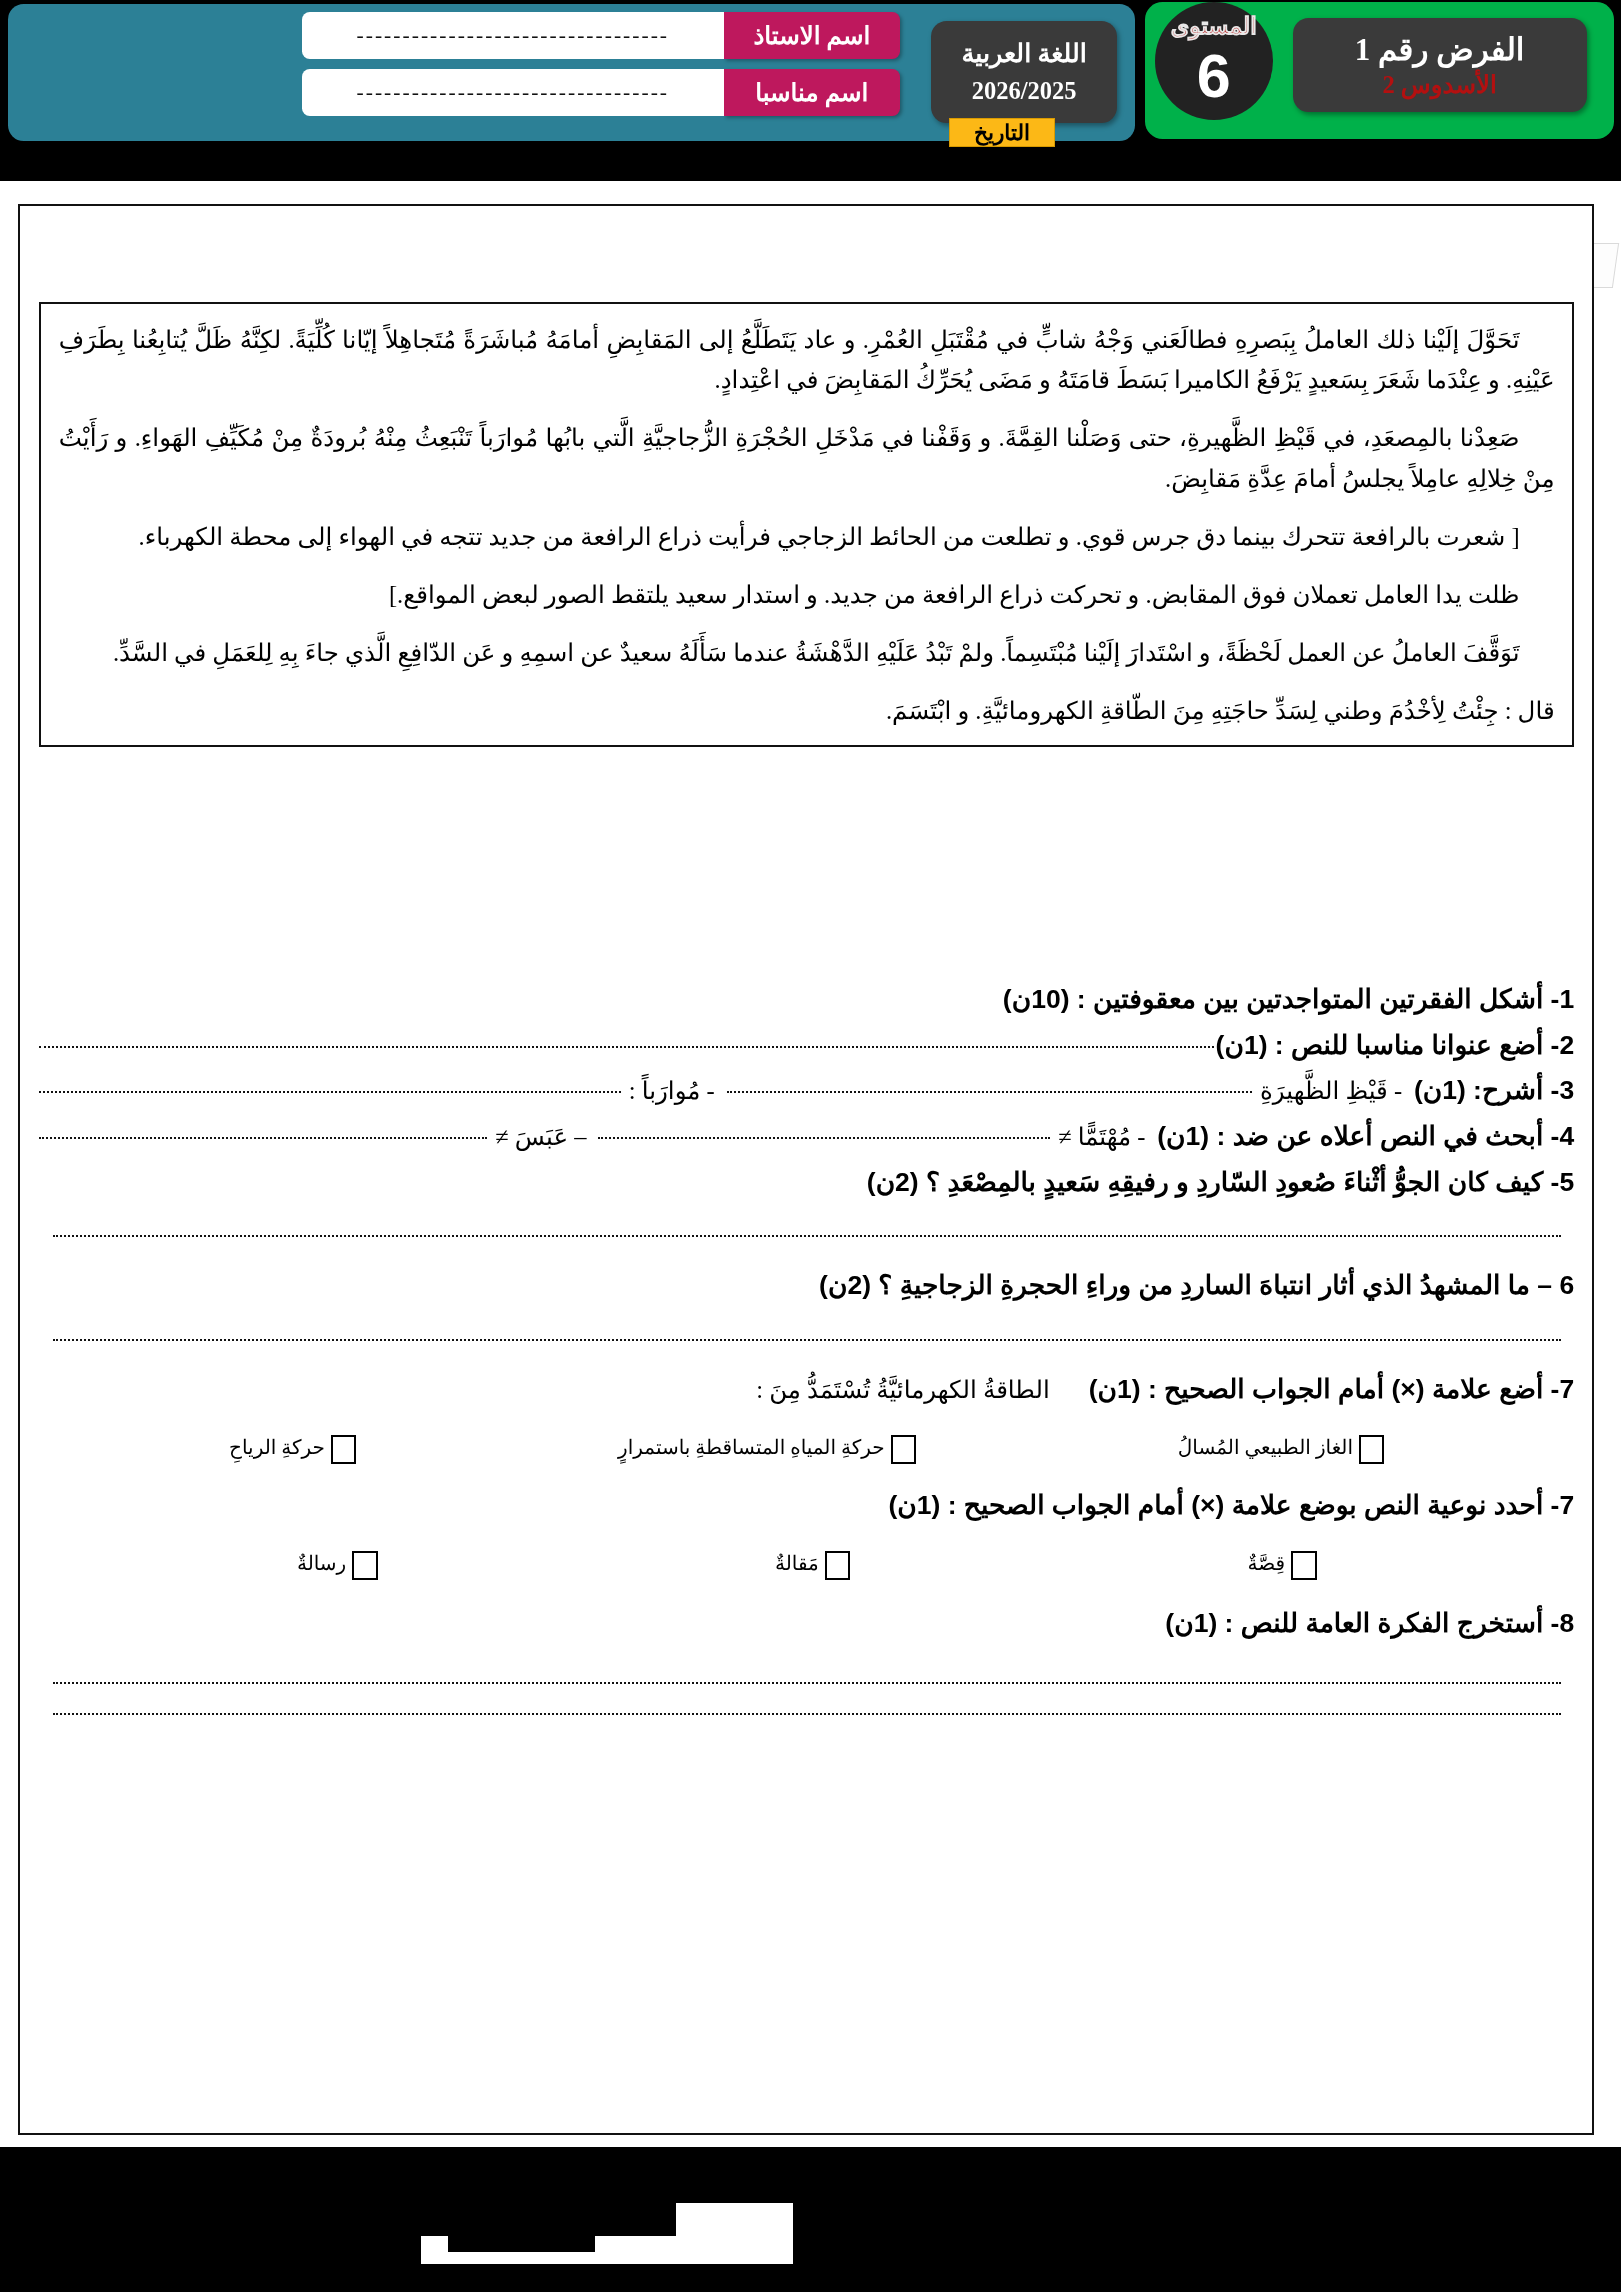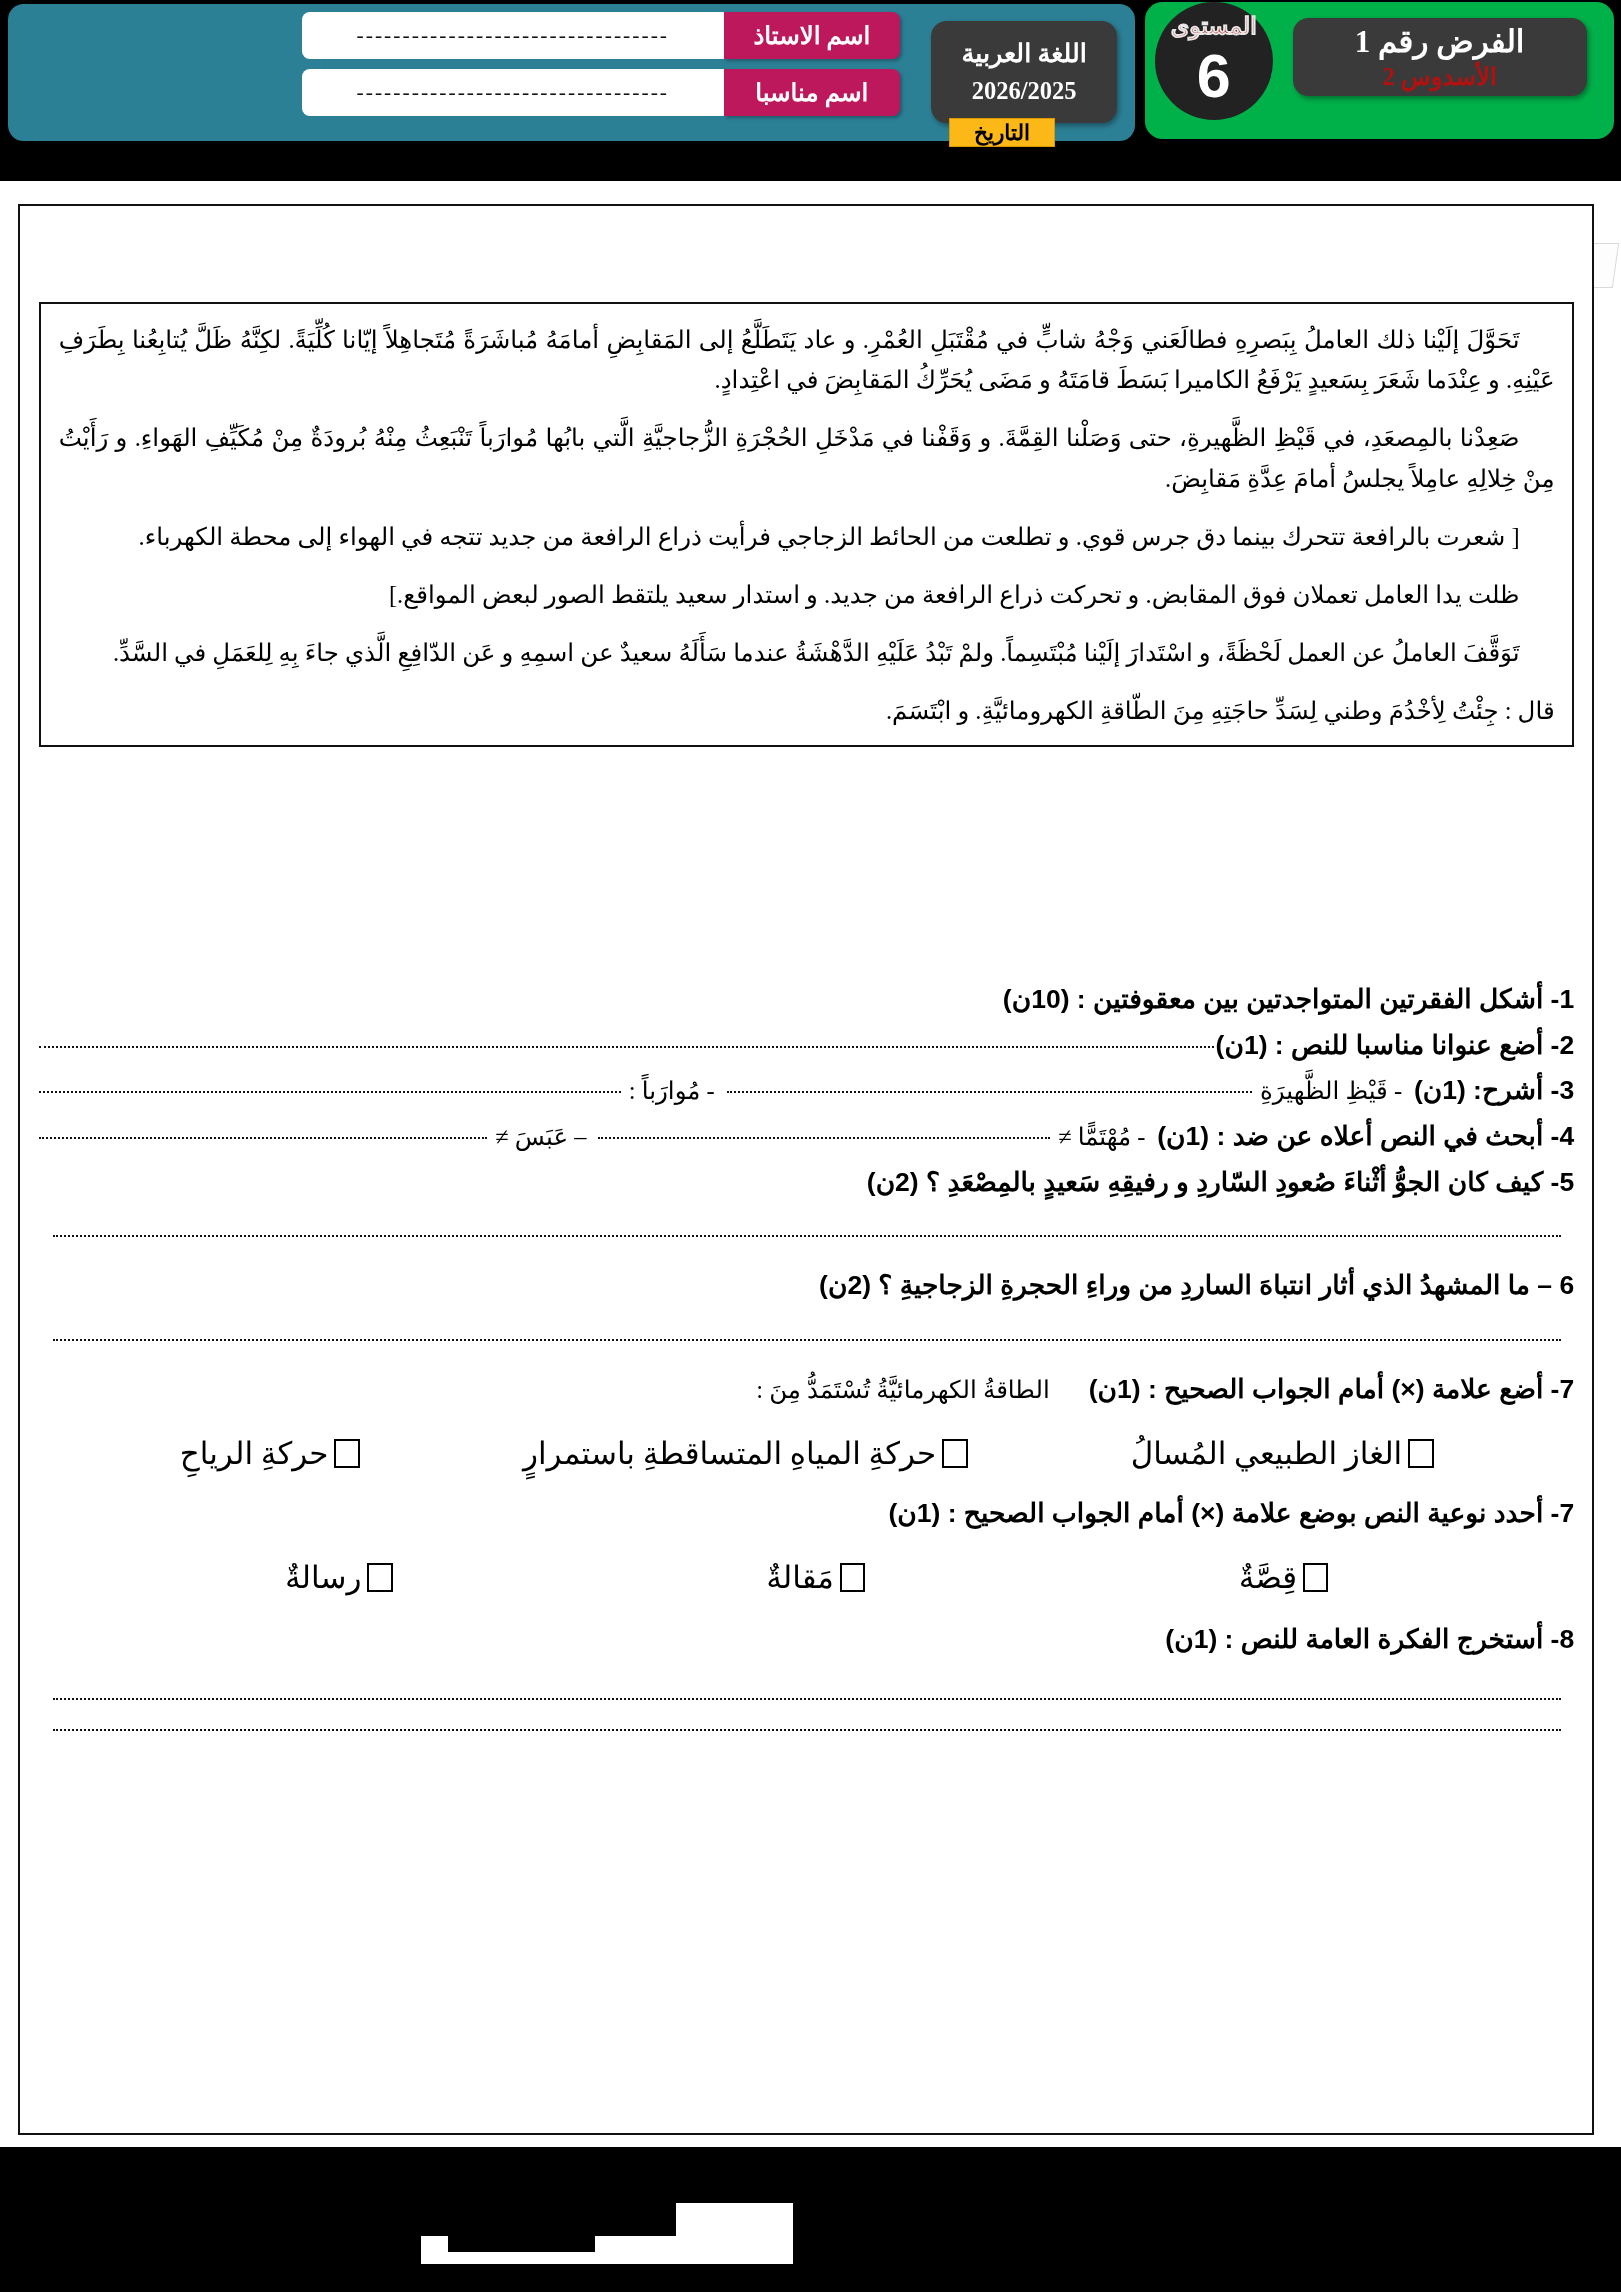--- a/index.html
+++ b/index.html
@@ -92,21 +92,21 @@
   .green-block {
     position: absolute;
     left: 1145px; top: 2px;
     width: 469px; height: 137px;
     background: #00b14a;
     border-radius: 17.6px;
   }
   .exam-chip {
     position: absolute;
     right: 27.4px; top: 15.7px;
-    width: 294px; height: 78px;
+    width: 294px; height: 94px;
     background: #3a3a3a;
     border-radius: 15.7px;
     color: #ffffff;
     display: flex;
     flex-direction: column;
     align-items: center;
     justify-content: center;
     gap: 2px;
     box-shadow: 2px 2.9px 4.9px rgba(0,0,0,.35);
   }
@@ -279,24 +279,23 @@
   .options-row {
     display: flex;
     flex-direction: row;
     justify-content: space-around;
     align-items: center;
     margin: 25.5px 59px 9.8px 59px;
   }
   .option {
     display: flex;
     flex-direction: row;
-    align-items: center;
     gap: 5.9px;
     font-family: "Liberation Serif", serif;
-    font-size: 31px;
+    font-size: 20px;
     font-weight: normal;
     color: #000000;
     white-space: nowrap;
   }
   .checkbox {
     width: 25.5px; height: 29px;
     border: 2px solid #000000;
     background: #ffffff;
     display: inline-block;
     flex: none;

